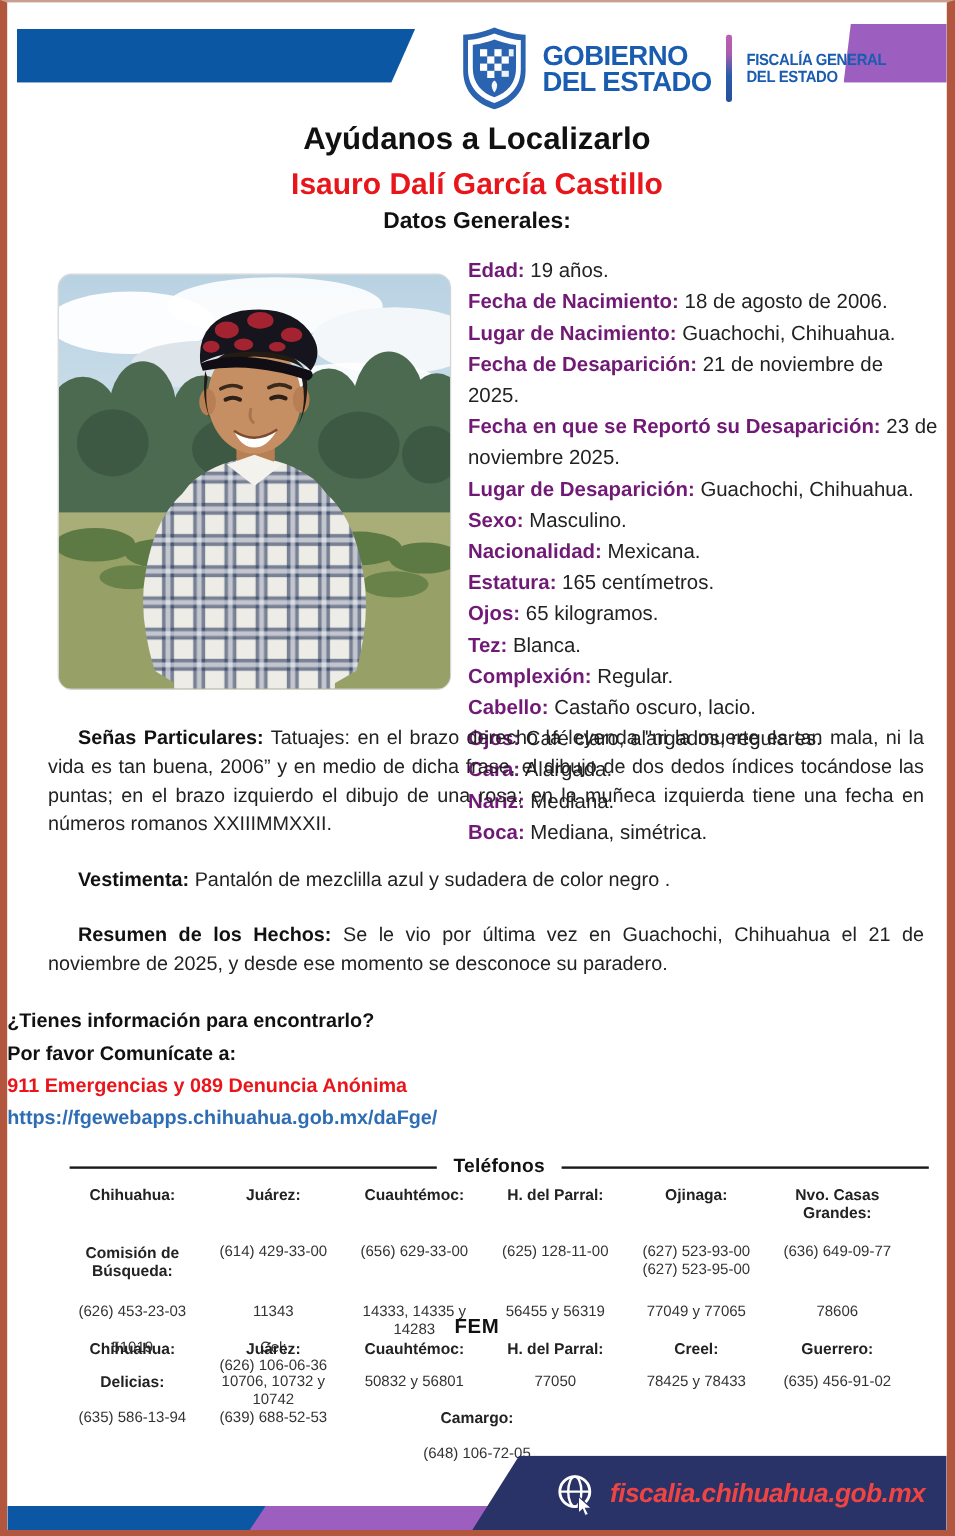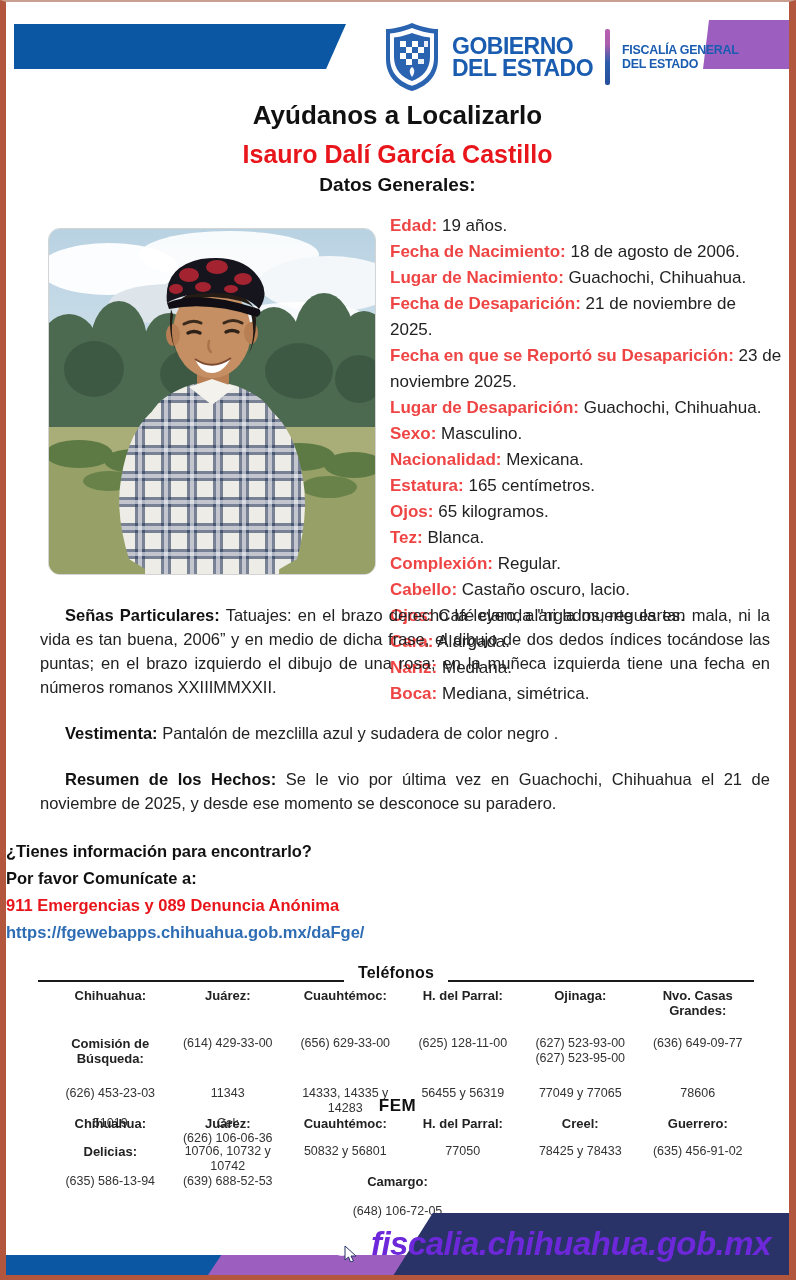--- a/index.html
+++ b/index.html
@@ -62,39 +62,39 @@
   .photo-frame{
     position:absolute;left:42px;top:226px;width:326px;height:345px;
     border:1px solid #d4d4d4;border-radius:12px;overflow:hidden;background:#dfe9ef;
   }
   .photo-frame svg{display:block;}
   
   .datos-list{
     position:absolute;left:384px;top:211px;width:392px;
     font-size:17px;line-height:26px;color:#222;
   }
-  .datos-list b{color:#ef4444;text-align:center;}
+  .datos-list b{color:#701a75;text-align:center;}
   
   .paragraphs{
     position:absolute;left:34px;top:601px;width:730px;
     font-size:16.5px;line-height:24px;color:#222;text-align:justify;
   }
   .paragraphs p{margin:0 0 22px 0;}
   .paragraphs b{color:#111;margin-left:25px;}
   
   .contact{
     position:absolute;left:0;top:836px;width:100%;
     font-size:16.5px;line-height:27px;font-weight:700;color:#111;
   }
   .contact .red{color:#e8151b;}
   .contact .url{color:#2e6db4;text-decoration:none;}
   
   .phones-title-row{
-    position:absolute;left:32px;top:962px;width:716px;
-    display:flex;align-items:flex-end;gap:14px;
+    position:absolute;left:52px;top:962px;width:716px;
+    display:flex;align-items:center;gap:14px;
   }
   .phones-title-row .line{flex:1;border-top:2.5px solid #1a1a1a;}
   .phones-title{font-size:16px;font-weight:800;color:#111;letter-spacing:0.2px;}
   .grid7{
     position:absolute;left:48px;width:700px;
     display:grid;grid-template-columns:repeat(6,1fr);column-gap:5px;
     text-align:center;
   }
   .tel-grid{top:986px;grid-template-rows:48px 50px auto;}
   .fem-grid{top:1114px;grid-template-rows:28px auto;}
@@ -129,21 +129,21 @@
     position:absolute;left:0;bottom:0;width:783px;height:20px;
     background:#0b57a4;
     clip-path:polygon(0 0,28% 0,26.3% 100%,0 100%);
     z-index:2;
   }
   .footer-site{
     position:absolute;right:18px;bottom:12px;z-index:4;
     display:flex;align-items:center;gap:10px;
   }
   .footer-site .site-text{
-    color:#6d28d9;font-size:33px;font-weight:800;font-style:italic;
+    color:#ef4444;font-size:22px;font-weight:800;font-style:italic;
     letter-spacing:-0.5px;
   }
 </style>
 </head>
 <body>
 
 <div class="page">
 
   <div class="blue-bar"></div>
   <div class="purple-bar"></div>

